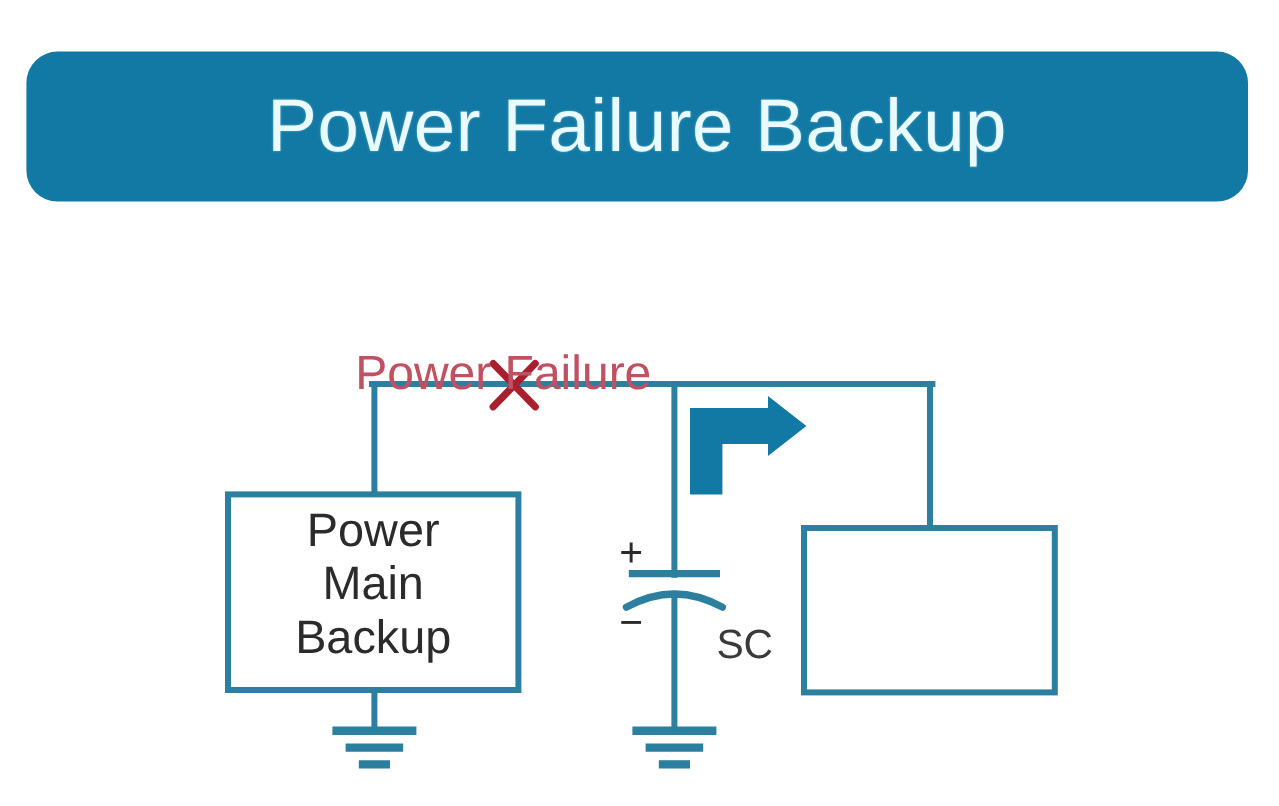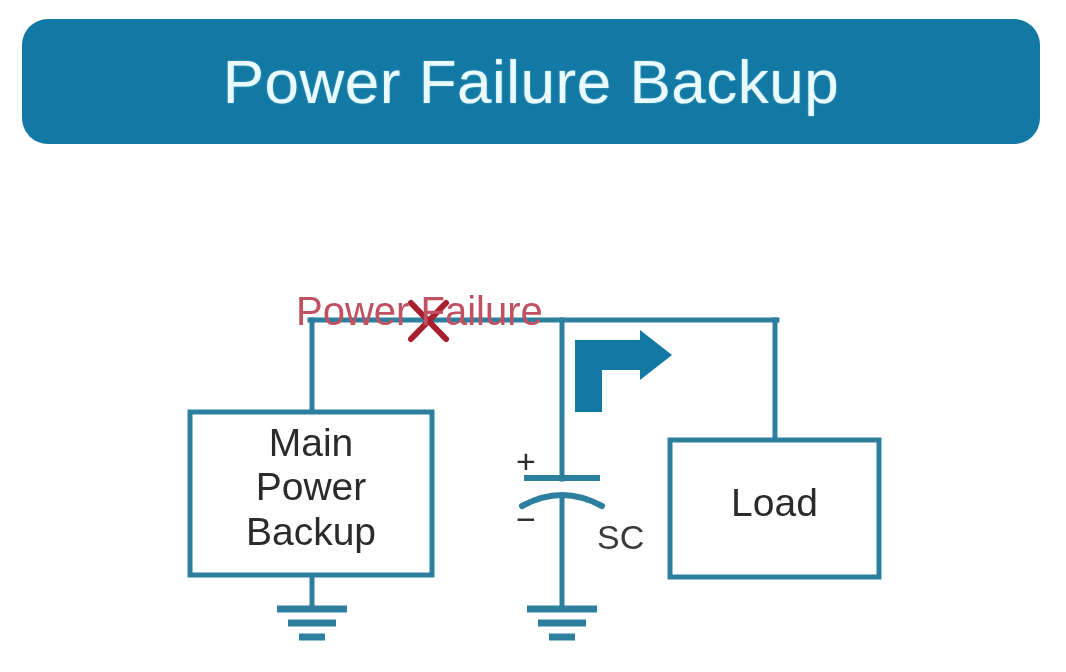--- a/index.html
+++ b/index.html
@@ -22,21 +22,21 @@
     top: 0;
     width: 1066px;
     height: 672px;
     background: #ffffff;
   }
 
   
   .banner {
     position: absolute;
     left: 22px;
-    top: 19px;
+    top: 43px;
     width: 1018px;
     height: 125px;
     background: #1179a4;
     border-radius: 26px;
     box-sizing: border-box;
     display: flex;
     align-items: center;
     justify-content: center;
   }
   .banner-title {
@@ -176,26 +176,25 @@
     <g stroke="#2c7f9e" stroke-linecap="butt">
       <line x1="527" y1="609" x2="597" y2="609" stroke-width="7"></line>
       <line x1="538" y1="623" x2="586" y2="623" stroke-width="7"></line>
       <line x1="549" y1="637" x2="575" y2="637" stroke-width="7"></line>
     </g>
   </svg>
 
   <div class="diag-label lbl-power-failure">Power Failure</div>
 
   <div class="box-text mps-text">
+    <div>Power</div>
     <div>Main</div>
-    <div>Power</div>
     <div>Backup</div>
   </div>
 
-  <div class="box-text load-text">Load</div>
 
   <div class="diag-label lbl-sc">SC</div>
 
   <div class="sign sign-plus">+</div>
 
   <div class="sign sign-minus">−</div>
 
 </div>
 
 </body></html>

